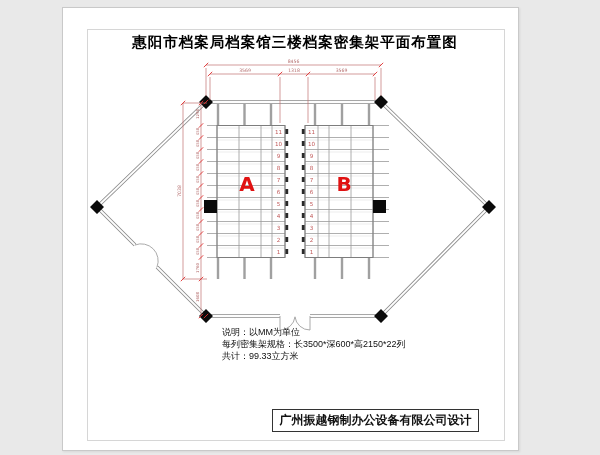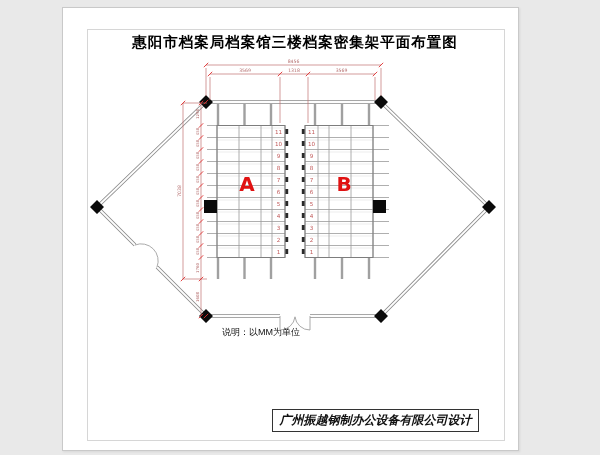--- a/index.html
+++ b/index.html
@@ -7,21 +7,21 @@
   #stage{position:relative;width:600px;height:455px;background:#e9e9e9;overflow:hidden;}
   .sheet{position:absolute;left:62px;top:7px;width:455px;height:442px;background:#ffffff;
          border:1px solid #c9c9c9;box-shadow:1px 1px 2px rgba(0,0,0,0.08);}
   .frame{position:absolute;left:87px;top:29px;width:416px;height:410px;border:1px solid #d6d6d6;}
   .title{position:absolute;left:87px;top:33px;width:416px;text-align:center;
          font-size:14.5px;font-weight:bold;color:#000;letter-spacing:1px;}
   svg.plan{position:absolute;left:0;top:0;}
   .notes{position:absolute;left:222px;top:326px;width:220px;font-size:9px;line-height:12.2px;color:#101010;}
   .notes span{display:block;white-space:nowrap;}
   .company-box{position:absolute;left:272px;top:409px;width:205px;height:21px;background:#fff;
-         border:1px solid #333;text-align:center;line-height:21px;font-size:12px;font-weight:bold;color:#111;font-style:italic;}
+         border:1px solid #333;text-align:center;line-height:21px;font-size:12px;font-weight:bold;color:#111;}
   svg text{font-family:"DejaVu Sans","Liberation Sans",sans-serif;}
   .dimlab{font-size:4.6px;fill:#b36b6b;text-anchor:middle;}
   .dimlab.sm{font-size:3.9px;}
   .rowlab{font-size:5.6px;fill:#c05858;text-anchor:middle;}
   .bigab{font-size:20px;font-weight:bold;fill:#e01111;text-anchor:middle;}
 </style>
 </head>
 <body>
 
 <div id="stage">
@@ -182,16 +182,18 @@
         <rect x="301.8" y="225" width="2.8" height="5" fill="#2a2a2a"></rect>
         <rect x="285.4" y="237" width="2.8" height="5" fill="#2a2a2a"></rect>
         <rect x="301.8" y="237" width="2.8" height="5" fill="#2a2a2a"></rect>
         <rect x="285.4" y="249" width="2.8" height="5" fill="#2a2a2a"></rect>
         <rect x="301.8" y="249" width="2.8" height="5" fill="#2a2a2a"></rect>
       </g>
   </svg>
 
   <div class="notes">
     <span>说明：以MM为单位</span>
+    <span>每列密集架规格：长3500*深600*高2150*22列</span>
+    <span>共计：99.33立方米</span>
   </div>
 
   <div class="company-box">广州振越钢制办公设备有限公司设计</div>
 </div>
 
 </body></html>

